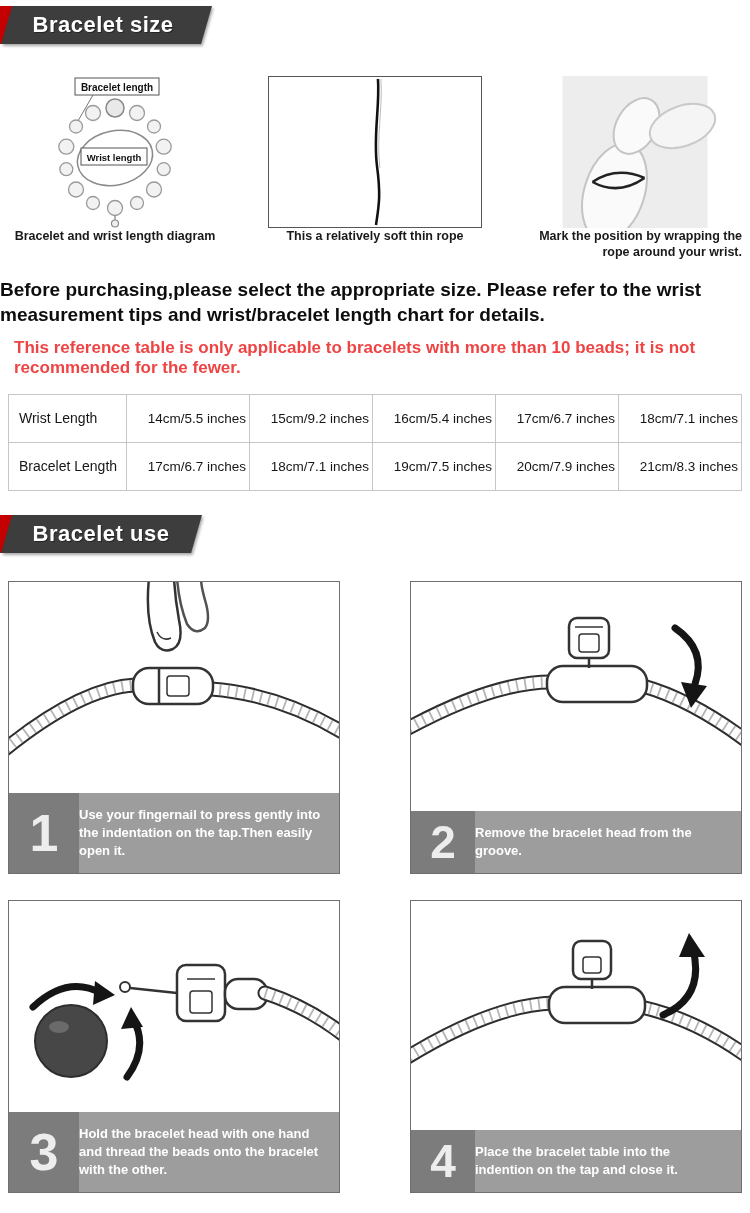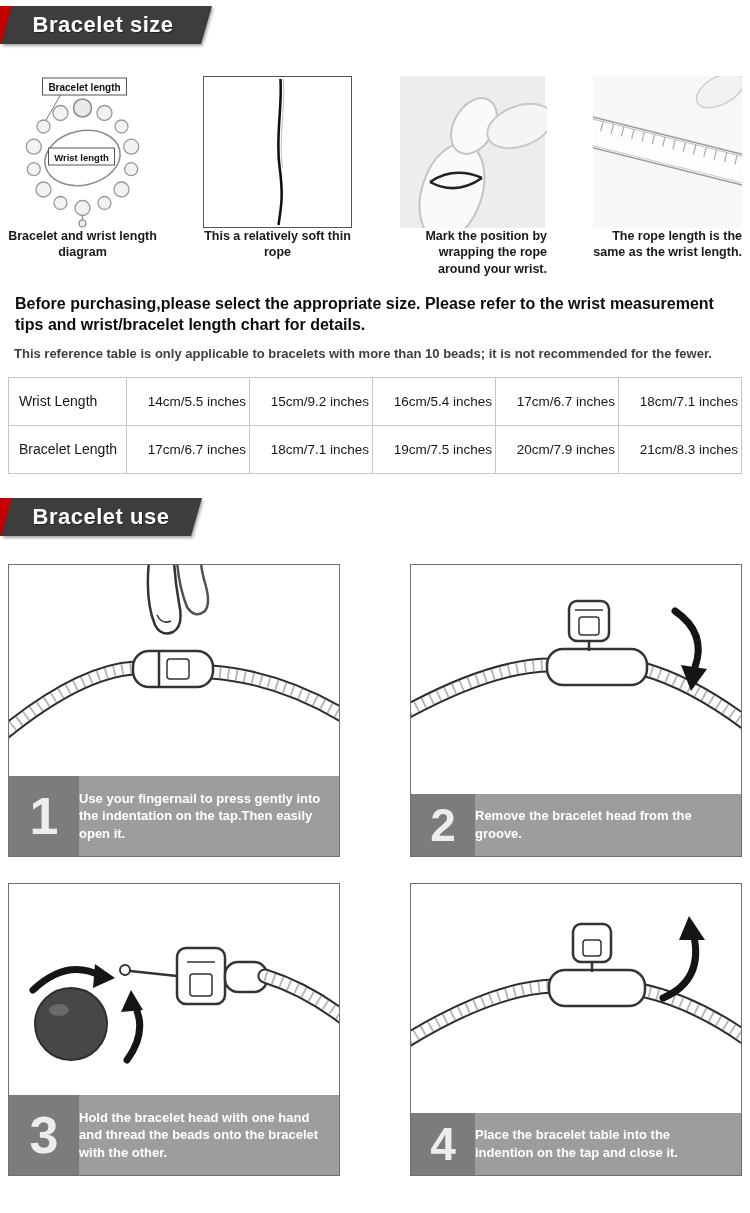--- a/index.html
+++ b/index.html
@@ -41,24 +41,24 @@
   .step { flex:1; min-width:0; }
   .step .img { height:152px; background:#fff; position:relative; overflow:hidden; }
   .step .img.bordered { border:1px solid #555; }
   .step .img svg { display:block; width:100%; height:100%; }
   .caption { font-weight:bold; font-size:12.5px; line-height:1.3; color:#1a1a1a; }
   .caption.center { text-align:center; }
   .caption.left { text-align:right; }
 
   
   .intro {
-    margin:16px 15px 0; font-weight:bold; font-size:16px; line-height:1.35; color:#0d0d0d;
+    margin:16px 0 0; font-weight:bold; font-size:19px; line-height:1.35; color:#0d0d0d;
   }
   .note {
-    margin:10px 14px 0; font-weight:bold; font-size:13px; color:#404040;
+    margin:10px 14px 0; font-weight:bold; font-size:17px; color:#ef4444;
   }
 
   
   table.size-table { border-collapse:collapse; margin:16px 8px 0; width:734px; table-layout:fixed; }
   table.size-table td {
     border:1px solid #c6c6c6; height:48px; font-size:13.5px;
     text-align:right; padding:0 3px; color:#161616; background:#fff;
   }
   table.size-table td.rowlabel { text-align:left; padding-left:10px; font-size:14px; }
 
@@ -160,35 +160,20 @@
         <ellipse cx="52" cy="116" rx="30" ry="50" transform="rotate(18 52 116)" fill="#fafafa" stroke="#c4c4c4" stroke-width="2"></ellipse>
         <ellipse cx="74" cy="50" rx="20" ry="30" transform="rotate(30 74 50)" fill="#fafafa" stroke="#c4c4c4" stroke-width="2"></ellipse>
         <ellipse cx="120" cy="50" rx="34" ry="20" transform="rotate(-20 120 50)" fill="#f5f5f5" stroke="#c9c9c9" stroke-width="2"></ellipse>
         <path d="M 30 106 Q 54 90 82 102" fill="none" stroke="#222" stroke-width="2.5"></path>
         <path d="M 30 106 Q 56 120 82 102" fill="none" stroke="#222" stroke-width="2.5"></path>
       </svg>
     </div>
     <div class="caption left">Mark the position by wrapping the rope around your wrist.</div>
   </div>
 
-  <div class="step">
-    <div class="img">
-      <svg viewBox="0 0 150 152">
-        <rect width="150" height="152" fill="#f7f7f7"></rect>
-        <g transform="rotate(14 75 76)">
-          <rect x="-30" y="60" width="230" height="30" fill="#fdfdfd" stroke="#9a9a9a" stroke-width="1.5"></rect>
-          <line x1="-30" y1="62" x2="200" y2="62" stroke="#bdbdbd" stroke-width="1"></line>
-          <line x1="-28" y1="67" x2="198" y2="67" stroke="#a9a9a9" stroke-width="10" stroke-dasharray="1.2 9.5"></line>
-          <line x1="-30" y1="88" x2="200" y2="88" stroke="#c9c9c9" stroke-width="1"></line>
-        </g>
-        <ellipse cx="128" cy="14" rx="26" ry="14" transform="rotate(-28 128 14)" fill="#f2f2f2" stroke="#cfcfcf" stroke-width="1.5"></ellipse>
-      </svg>
-    </div>
-    <div class="caption left">The rope length is the same as the wrist length.</div>
-  </div>
 </div>
 
 <p class="intro">Before purchasing,please select the appropriate size. Please refer to the wrist measurement tips and wrist/bracelet length chart for details.</p>
 <p class="note">This reference table is only applicable to bracelets with more than 10 beads; it is not recommended for the fewer.</p>
 
 <table class="size-table">
   <colgroup>
     <col style="width:118px">
       <col>
       <col>

